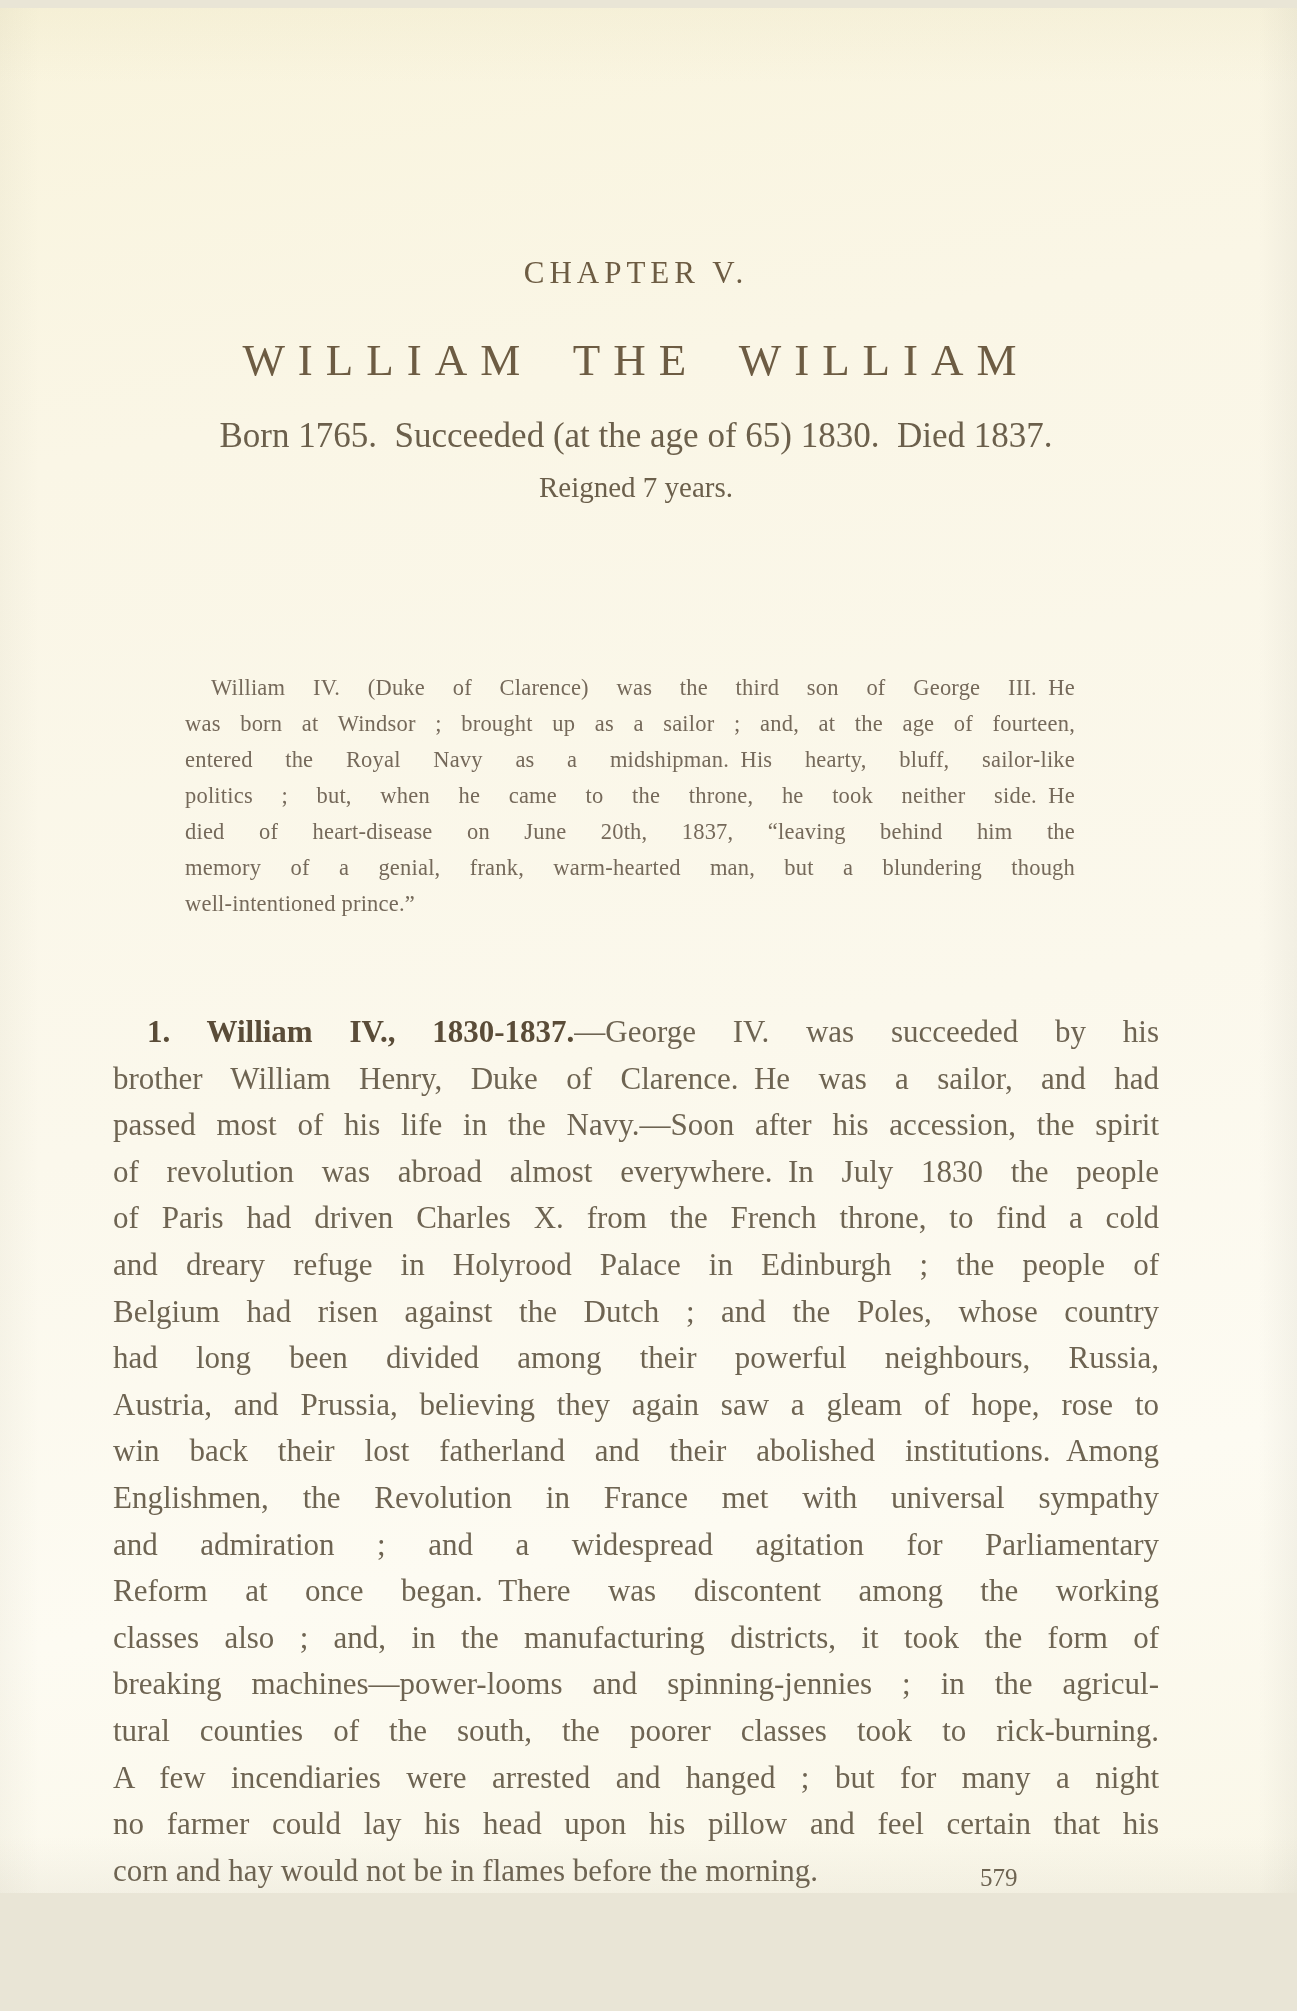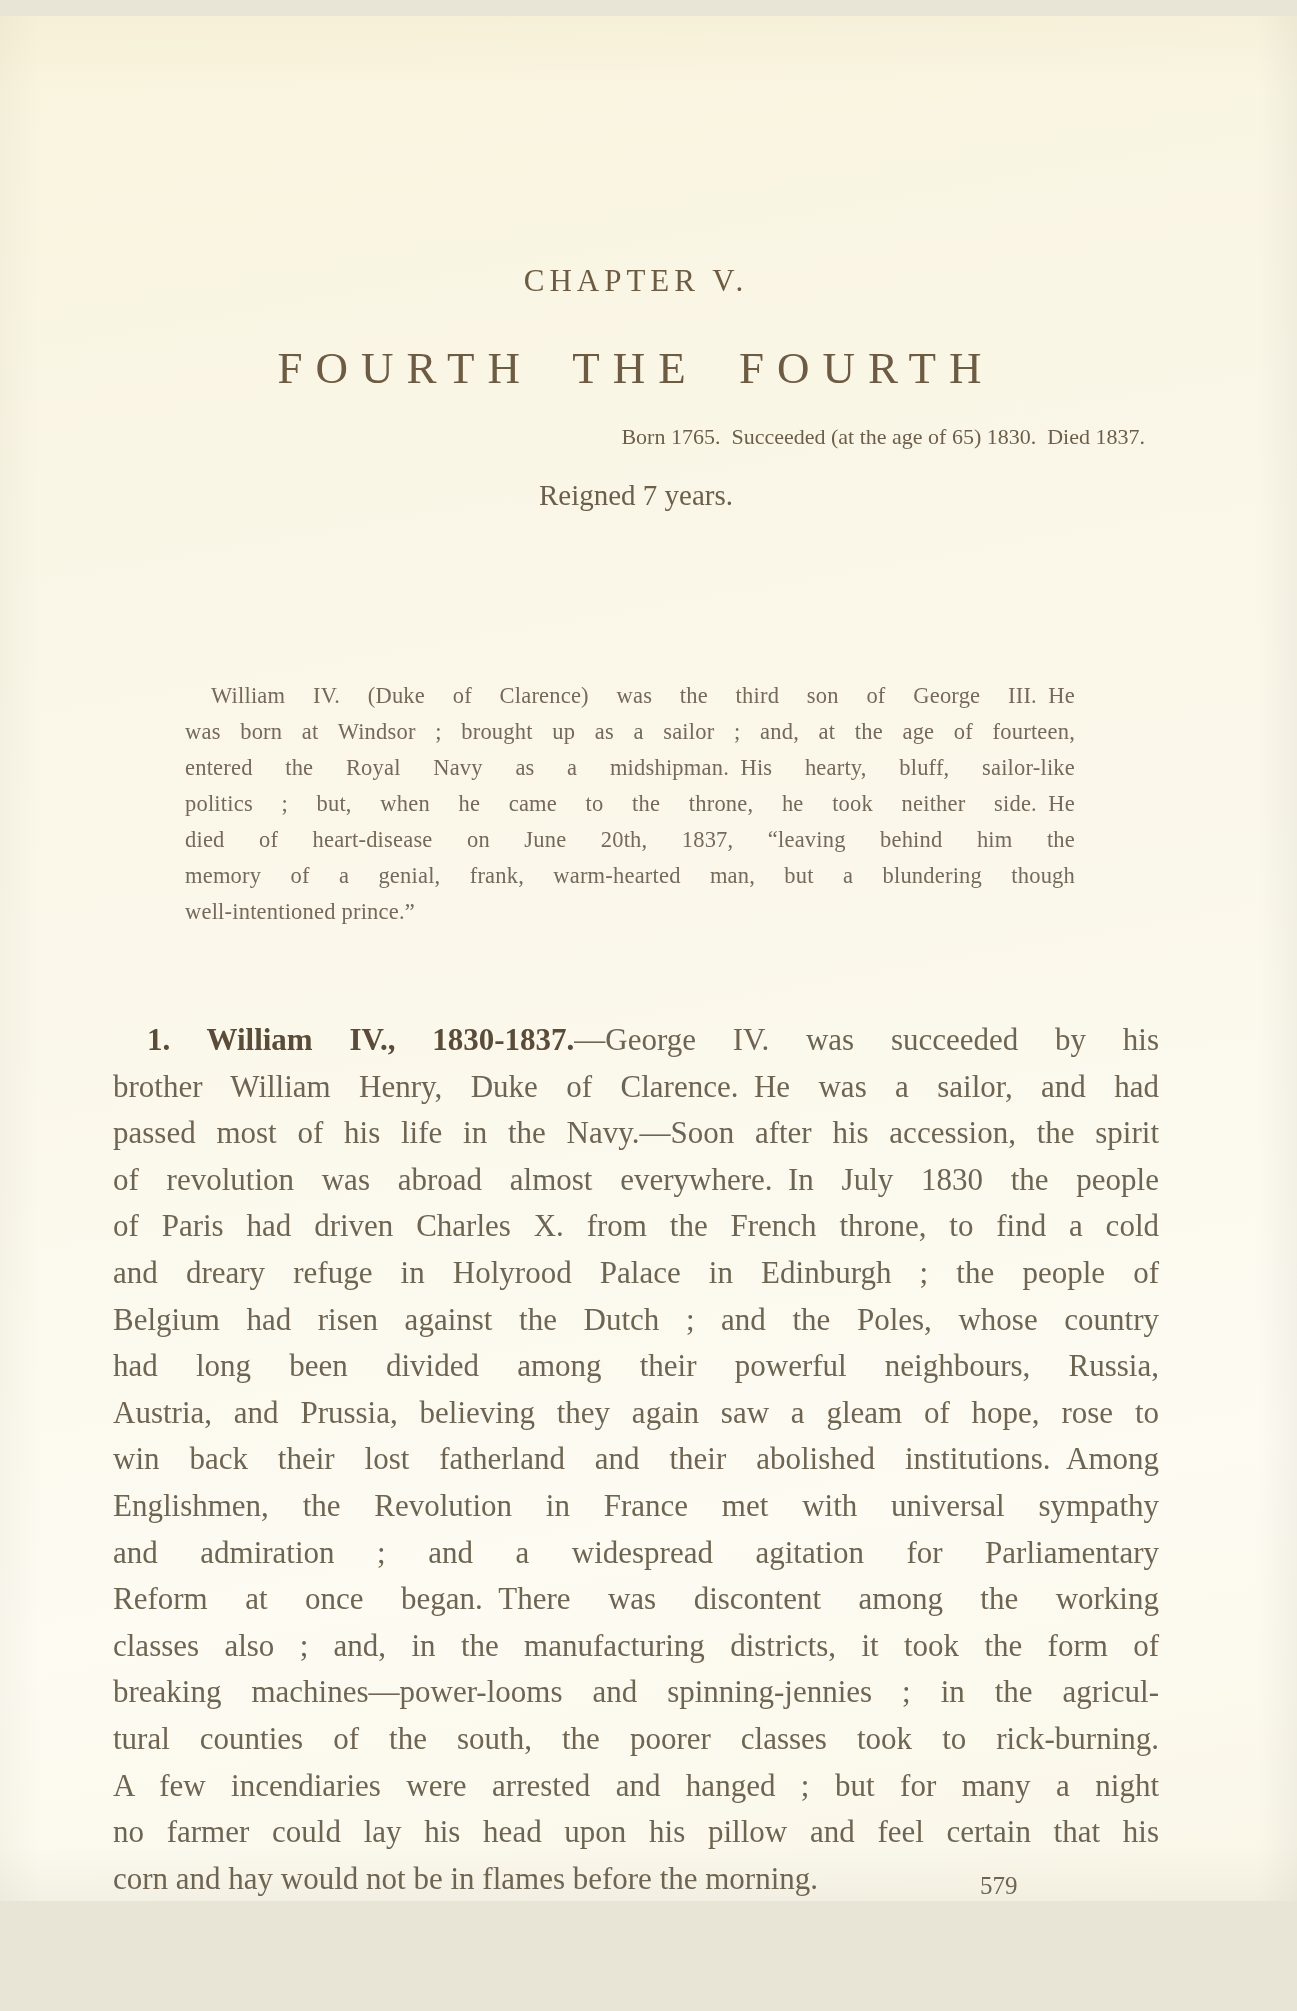--- a/index.html
+++ b/index.html
@@ -2,21 +2,21 @@
 <html><head>
 <meta charset="utf-8">
 <style>
   html, body { margin: 0; padding: 0; }
   body { background: #e9e5d6; font-family: "Liberation Serif", "DejaVu Serif", serif; }
 
   .page {
     position: relative;
     width: 1297px;
     height: 1885px;
-    margin: 16px auto;
+    margin: 8px auto;
     background: linear-gradient(170deg, #f9f4dd 0%, #faf6e6 22%, #fbf8ec 55%, #fdfbf2 78%, #faf7e8 100%);
     overflow: hidden;
     color: #6e6452;
   }
   
   .page::before {
     content: "";
     position: absolute; inset: 0;
     background:
       linear-gradient(to right, rgba(190,185,160,0.10) 0%, rgba(190,185,160,0) 3%, rgba(190,185,160,0) 97%, rgba(175,172,160,0.12) 100%),
@@ -37,23 +37,23 @@
     top: 326px; left: 113px; width: 1046px;
     text-align: center;
     font-size: 45px;
     letter-spacing: 13px;
     word-spacing: 16px;
     color: #6d5c43;
     white-space: nowrap;
   }
   .vitals {
     position: absolute;
-    top: 408px; left: 99px; width: 1046px;
-    text-align: right;
-    font-size: 22px;
+    top: 408px; left: 113px; width: 1046px;
+    text-align: center;
+    font-size: 35px;
     color: #6b5f4b;
   }
   .vitals2 {
     position: absolute;
     top: 463px; left: 113px; width: 1046px;
     text-align: center;
     font-size: 29px;
     color: #6b5f4b;
   }
 
@@ -94,21 +94,21 @@
     color: #6e6452;
   }
 </style>
 </head>
 <body>
 
 <div class="page">
 
   <div class="chapter">CHAPTER V.</div>
 
-  <div class="title">FOURTH THE FOURTH</div>
+  <div class="title">WILLIAM THE WILLIAM</div>
 
   <div class="vitals">Born 1765. Succeeded (at the age of 65) 1830. Died 1837.</div>
   <div class="vitals2">Reigned 7 years.</div>
 
   <div class="note">
     <div class="note-line first">William IV. (Duke of Clarence) was the third son of George III. He</div>
     <div class="note-line">was born at Windsor ; brought up as a sailor ; and, at the age of fourteen,</div>
     <div class="note-line">entered the Royal Navy as a midshipman. His hearty, bluff, sailor-like</div>
     <div class="note-line">politics ; but, when he came to the throne, he took neither side. He</div>
     <div class="note-line">died of heart-disease on June 20th, 1837, “leaving behind him the</div>

